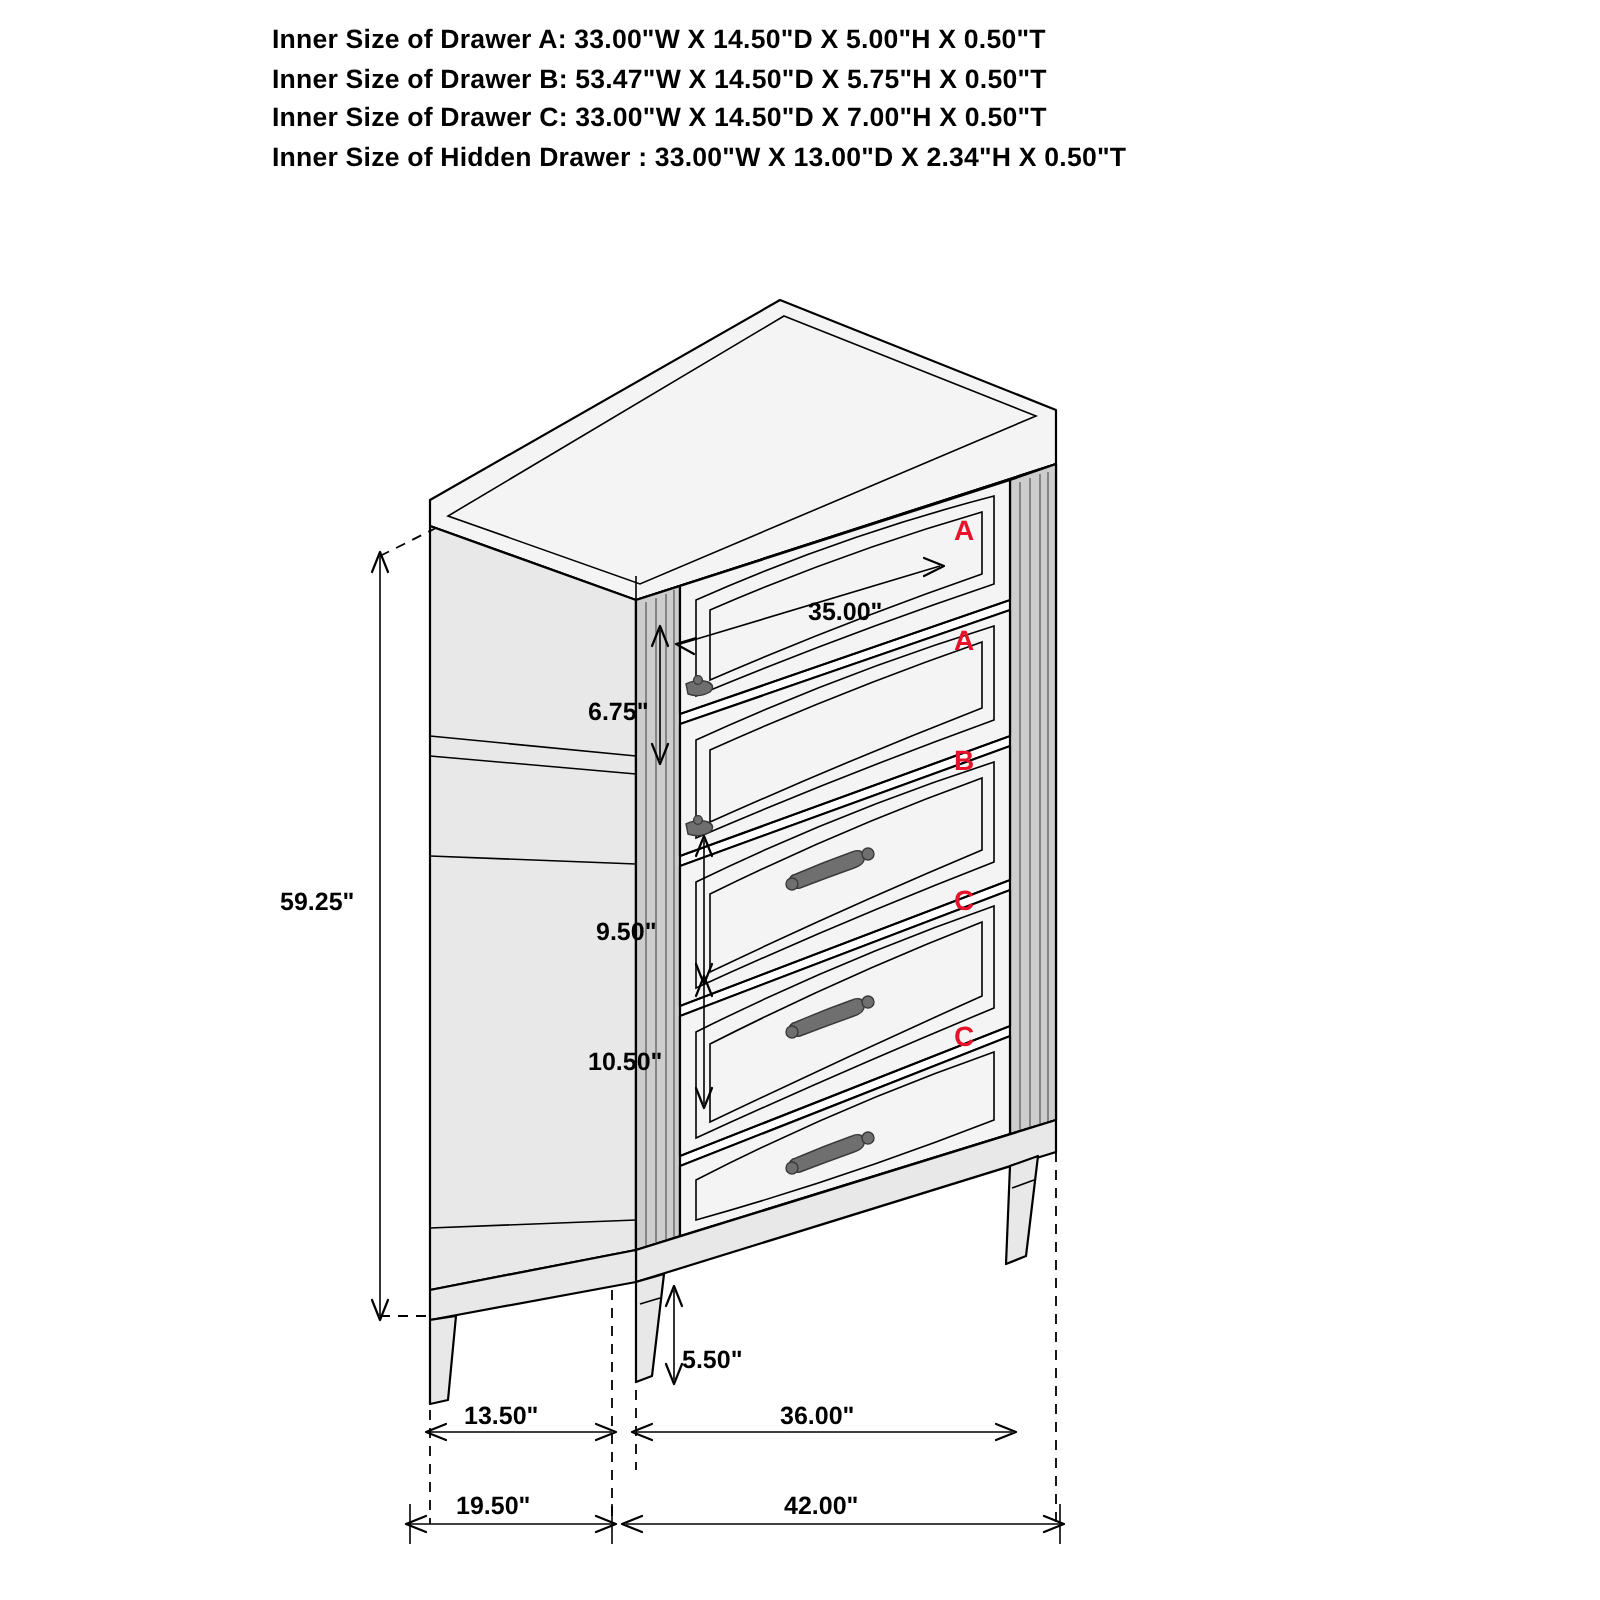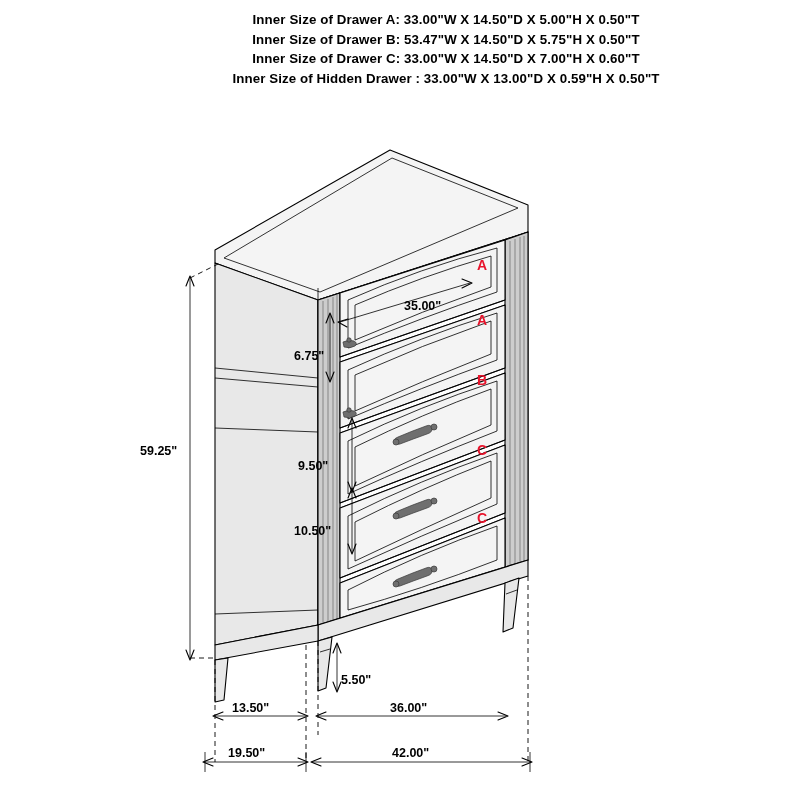--- a/index.html
+++ b/index.html
@@ -26,21 +26,20 @@
     top: 10px;
     width: 620px;
   }
   .spec-line {
     font-size: 13.3px;
     font-weight: bold;
     line-height: 19.5px;
     letter-spacing: 0.1px;
     white-space: nowrap;
     color: #000;
-    text-align: center;
   }
   svg.drawing {
     position: absolute;
     left: 0;
     top: 0;
     width: 800px;
     height: 800px;
   }
   .dimtext {
     font-family: "Liberation Sans", sans-serif;
@@ -96,22 +95,22 @@
   }
 </style>
 </head>
 <body>
 
 <div id="stage">
 
   <div class="spec-block">
     <div class="spec-line">Inner Size of Drawer A: 33.00"W X 14.50"D X 5.00"H X 0.50"T</div>
     <div class="spec-line">Inner Size of Drawer B: 53.47"W X 14.50"D X 5.75"H X 0.50"T</div>
-    <div class="spec-line">Inner Size of Drawer C: 33.00"W X 14.50"D X 7.00"H X 0.60"T</div>
-    <div class="spec-line">Inner Size of Hidden Drawer : 33.00"W X 13.00"D X 0.59"H X 0.50"T</div>
+    <div class="spec-line">Inner Size of Drawer C: 33.00"W X 14.50"D X 7.00"H X 0.50"T</div>
+    <div class="spec-line">Inner Size of Hidden Drawer : 33.00"W X 13.00"D X 2.34"H X 0.50"T</div>
   </div>
 
   <svg class="drawing" viewBox="0 0 800 800">
 
     <g>
 
       <path class="ln fill-light" d="M 390,150 L 528,205 L 528,232 L 318,300 L 215,263 L 215,250 Z"></path>
       <path class="ln-thin" d="M 392,158 L 518,208 L 320,292 L 224,258 Z"></path>
       <path class="ln-thin" d="M 318,300 L 318,288"></path>
 

